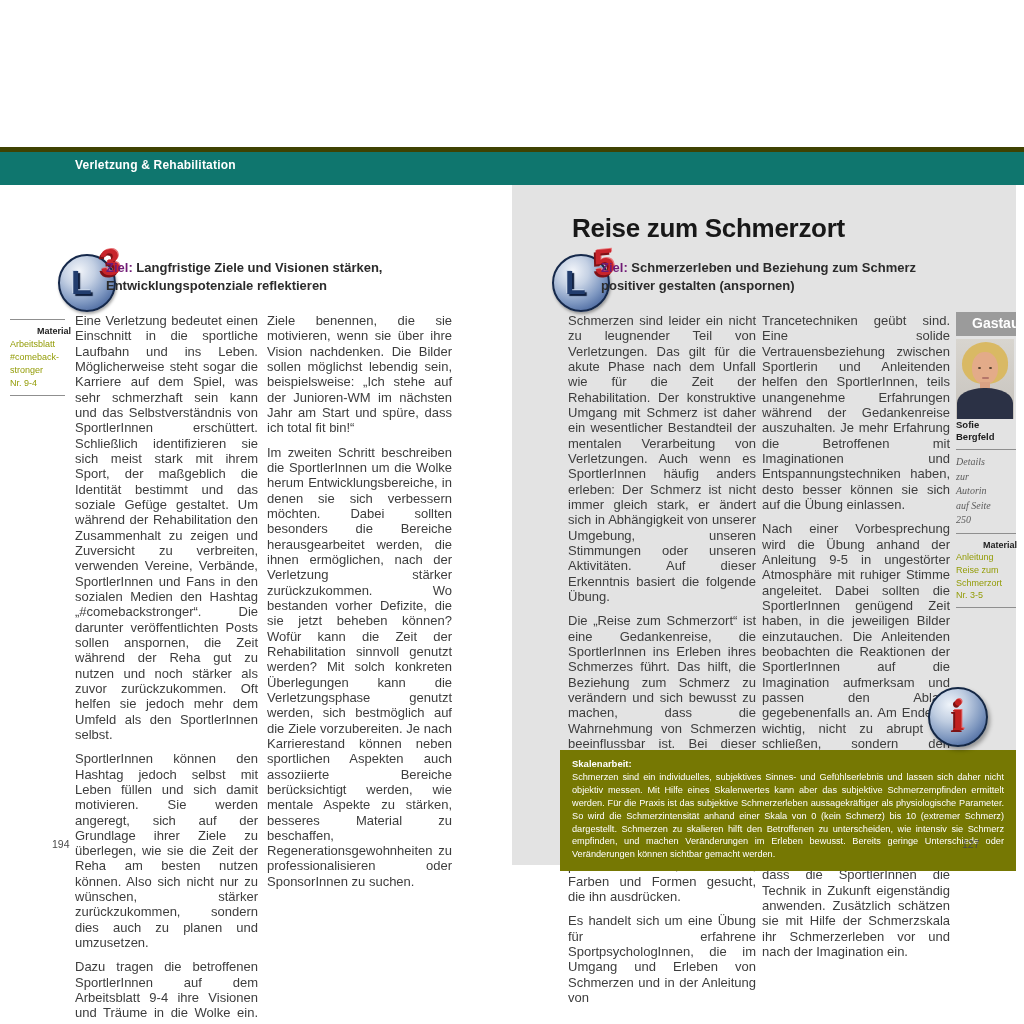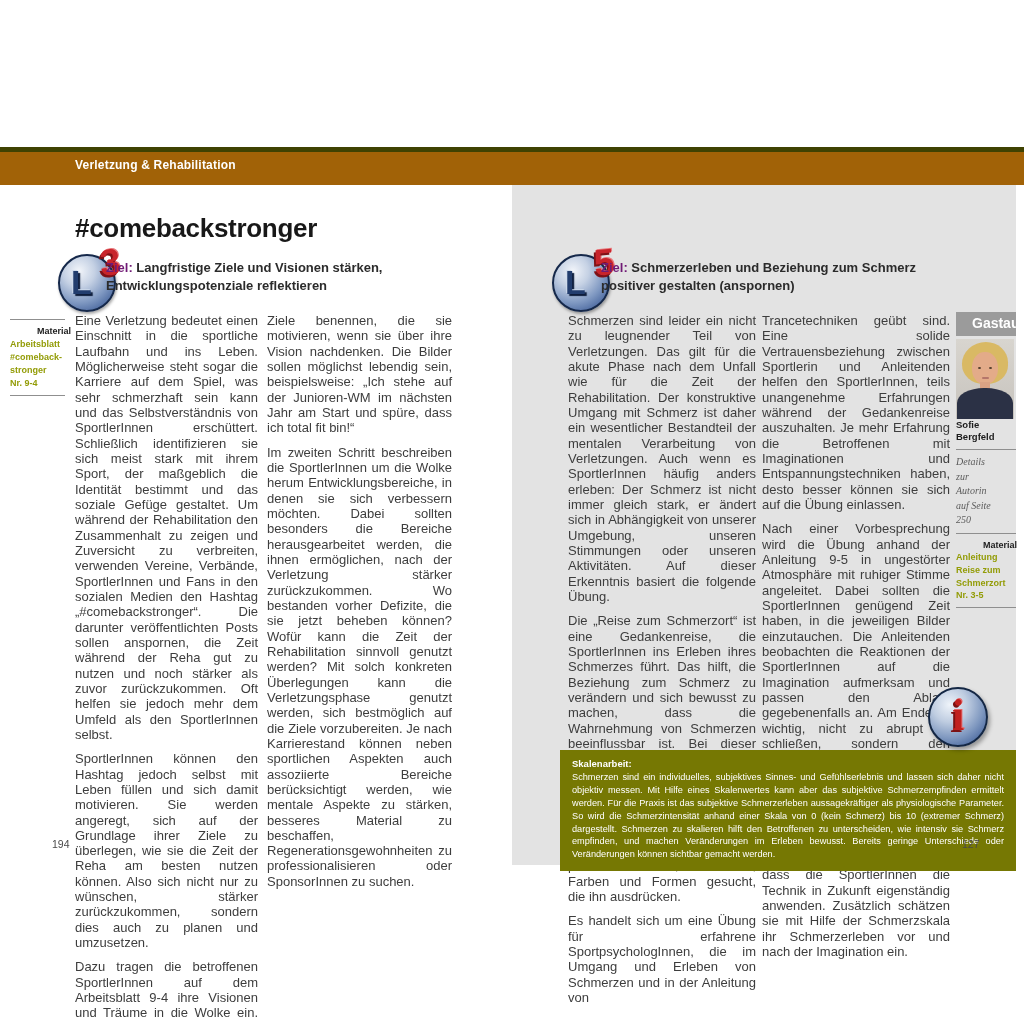--- a/index.html
+++ b/index.html
@@ -1,21 +1,21 @@
 <!DOCTYPE html>
 <html lang="de"><head>
 <meta charset="utf-8">
 <style>
   html,body{margin:0;padding:0;background:#ffffff;}
   .canvas{position:relative;width:1024px;height:1024px;background:#ffffff;overflow:hidden;
           font-family:"Liberation Sans",sans-serif;color:#3d3d3d;}
 
   
   .bar-dark{position:absolute;left:0;top:147px;width:1024px;height:5px;background:#3f4202;}
-  .chapter-bar{position:absolute;left:0;top:152px;width:1024px;height:33px;background:#a16207;}
+  .chapter-bar{position:absolute;left:0;top:152px;width:1024px;height:33px;background:#0f766e;}
   .chapter-bar .label{position:absolute;left:75px;top:6px;font-size:12px;font-weight:bold;color:#ffffff;letter-spacing:.2px;}
 
   
   .page-right-bg{position:absolute;left:512px;top:185px;width:504px;height:680px;background:#e3e3e3;}
 
   .page-title{position:absolute;font-size:26px;font-weight:bold;color:#181818;letter-spacing:-.3px;}
 
   
   .badge{position:absolute;width:62px;height:62px;}
   .badge .sphere{position:absolute;left:2px;top:2px;right:2px;bottom:2px;border-radius:50%;
@@ -30,21 +30,21 @@
   .goal .z{color:#701a75;}
 
   
   .col{position:absolute;font-size:13px;line-height:1.18;text-align:justify;color:#3d3d3d;hyphens:auto;}
   .col p{margin:0 0 9px 0;}
 
   
   .rule{border-top:1px solid #8f8f8f;height:0;margin:5px 0;}
   .side-left{position:absolute;left:10px;top:314px;width:55px;font-size:9px;line-height:1.45;}
   .side-label{font-weight:bold;color:#1c1c1c;padding-left:27px;}
-  .olive-lines div{font-weight:bold;color:#939c07;}
+  .olive-lines div{font-weight:normal;color:#939c07;}
 
   .side-right{position:absolute;left:956px;top:312px;width:60px;font-size:9px;line-height:1.4;}
   .guest-bar{background:#9b9b9b;color:#ffffff;font-size:14px;font-weight:bold;padding:2px 16px;}
   .name{font-weight:bold;color:#1c1c1c;font-size:9.5px;line-height:1.35;width:50px;}
   .note{font-family:"Liberation Serif",serif;font-style:italic;font-size:10px;color:#5c5c5c;width:44px;line-height:1.45;min-height:42px;}
 
   
   .photo{position:relative;width:58px;height:80px;margin-top:3px;background:linear-gradient(180deg,#d8d5cf,#c7c3bd);overflow:hidden;}
   .photo .hair{position:absolute;left:6px;top:3px;width:46px;height:42px;background:#d9b964;border-radius:52% 48% 44% 46%;}
   .photo .face{position:absolute;left:16px;top:13px;width:26px;height:32px;background:#e3ab89;border-radius:48% 48% 46% 46%;}
@@ -75,21 +75,20 @@
 
 <div class="canvas">
 
   <div class="bar-dark"></div>
   <div class="chapter-bar">
     <span class="label">Verletzung &amp; Rehabilitation</span>
   </div>
 
   <div class="page-right-bg"></div>
 
-  <div class="page-title" style="left:75px;top:213px;">#comebackstronger</div>
 
   <div class="badge" style="left:56px;top:252px;">
     <div class="sphere"></div>
     <span class="letter">L</span>
     <span class="number">3</span>
   </div>
 
   <div class="goal" style="left:106px;top:259px;width:352px;">
     <div><span class="z">Ziel:</span>
       <span>Langfristige Ziele und Visionen stärken,</span></div>
@@ -113,20 +112,21 @@
     <p>SportlerInnen können den Hashtag jedoch selbst mit Leben füllen und sich damit motivieren. Sie werden angeregt, sich auf der Grundlage ihrer Ziele zu überlegen, wie sie die Zeit der Reha am besten nutzen können. Also sich nicht nur zu wünschen, stärker zurückzukommen, sondern dies auch zu planen und umzusetzen.</p>
     <p>Dazu tragen die betroffenen SportlerInnen auf dem Arbeitsblatt 9-4 ihre Visionen und Träume in die Wolke ein. Wichtig ist, dass hier nicht nur abstrakte Begriffe wie „Weltmeister“ stehen. Stattdessen sollten sie konkrete Bilder und</p>
   </div>
   <div class="col" style="left:267px;top:313px;width:185px;">
     <p>Ziele benennen, die sie motivieren, wenn sie über ihre Vision nachdenken. Die Bilder sollen möglichst lebendig sein, beispielsweise: „Ich stehe auf der Junioren-WM im nächsten Jahr am Start und spüre, dass ich total fit bin!“</p>
     <p>Im zweiten Schritt beschreiben die SportlerInnen um die Wolke herum Entwicklungsbereiche, in denen sie sich verbessern möchten. Dabei sollten besonders die Bereiche herausgearbeitet werden, die ihnen ermöglichen, nach der Verletzung stärker zurückzukommen. Wo bestanden vorher Defizite, die sie jetzt beheben können? Wofür kann die Zeit der Rehabilitation sinnvoll genutzt werden? Mit solch konkreten Überlegungen kann die Verletzungsphase genutzt werden, sich bestmöglich auf die Ziele vorzubereiten. Je nach Karrierestand können neben sportlichen Aspekten auch assoziierte Bereiche berücksichtigt werden, wie mentale Aspekte zu stärken, besseres Material zu beschaffen, Regenerationsgewohnheiten zu professionalisieren oder SponsorInnen zu suchen.</p>
   </div>
 
   <div class="pagenum" style="left:52px;top:838px;">194</div>
 
+  <div class="page-title" style="left:572px;top:213px;">Reise zum Schmerzort</div>
 
   <div class="badge" style="left:550px;top:252px;">
     <div class="sphere"></div>
     <span class="letter">L</span>
     <span class="number">5</span>
   </div>
 
   <div class="goal" style="left:601px;top:259px;width:360px;">
     <div><span class="z">Ziel:</span>
       <span>Schmerzerleben und Beziehung zum Schmerz</span></div>

